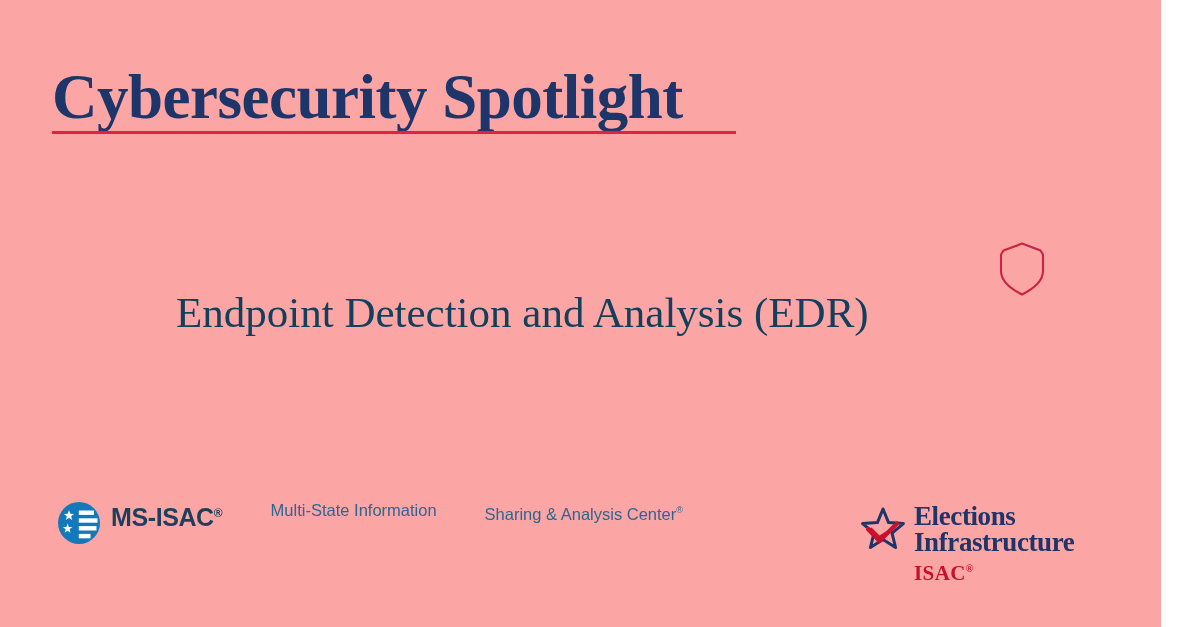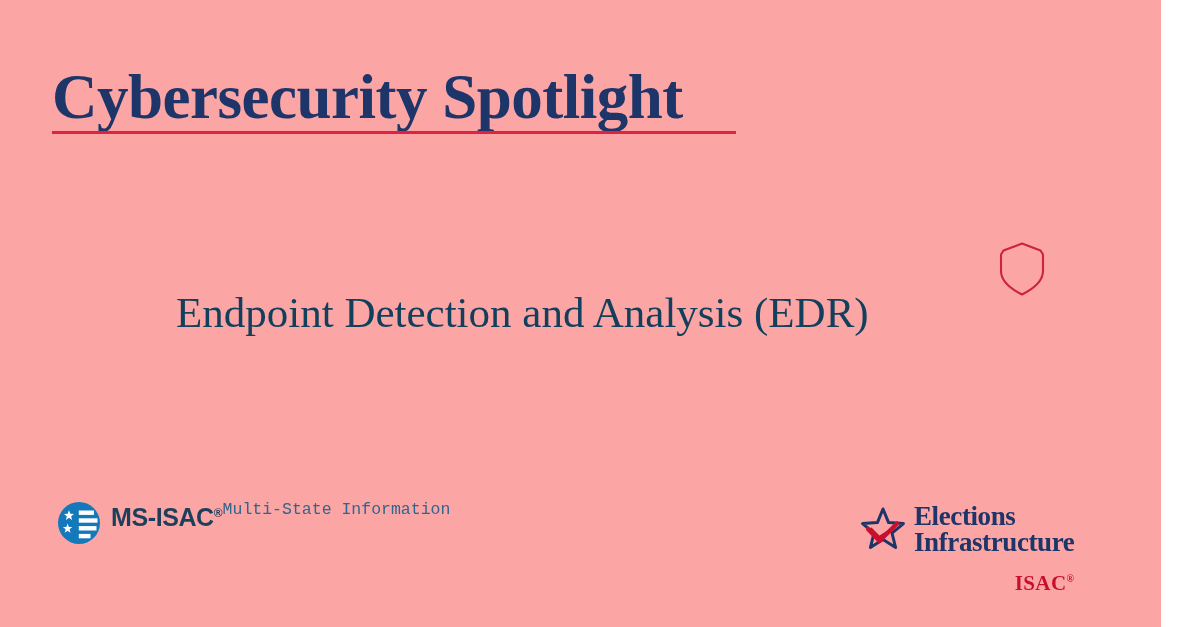--- a/index.html
+++ b/index.html
@@ -84,26 +84,27 @@
     color: #1c3f5c;
     letter-spacing: -0.4px;
     white-space: nowrap;
   }
   #ms-isac-wordmark .reg {
     font-size: 12px;
     vertical-align: super;
     letter-spacing: 0;
   }
   .ms-isac-tagline {
-    font-family: Liberation Mono, monospace;
+    font-family: Liberation Sans, sans-serif;
     font-weight: normal;
     font-size: 16.5px;
     line-height: 20px;
     color: #2d6690;
     white-space: nowrap;
+    margin-left: 48px;
   }
   .ms-isac-tagline .reg {
     font-size: 9px;
     vertical-align: super;
   }
 
   
   #ei-isac-logo {
     position: absolute;
     left: 860px;
@@ -124,22 +125,21 @@
     white-space: nowrap;
   }
   #ei-isac-sub {
     font-family: "Liberation Serif", serif;
     font-weight: bold;
     font-size: 21px;
     line-height: 24px;
     color: #c8102e;
     letter-spacing: 0.4px;
     white-space: nowrap;
-    margin-top: 12px;
-    text-align: right;
+    margin-top: 2px;
   }
   #ei-isac-sub .reg {
     font-size: 10px;
     vertical-align: super;
   }
 </style>
 </head>
 <body>
 
 <div id="slide">
@@ -168,20 +168,21 @@
         <rect x="20.5" y="32.9" width="13" height="4.4" fill="#ffffff"></rect>
         <rect x="18.6" y="7" width="3.2" height="31" fill="#1479bb"></rect>
 
         <polygon fill="#ffffff" points="12,9.2 13.35,12.75 17,12.9 14.15,15.35 15.1,19 12,16.85 8.9,19 9.85,15.35 7,12.9 10.65,12.75"></polygon>
         <polygon fill="#ffffff" points="10.6,22.6 11.85,25.9 15.25,26.05 12.6,28.3 13.5,31.7 10.6,29.7 7.7,31.7 8.6,28.3 5.95,26.05 9.35,25.9"></polygon>
       </svg>
     </span>
     <span id="ms-isac-text">
       <span id="ms-isac-wordmark"><span>MS-ISAC</span><span class="reg">®</span></span>
       <span class="ms-isac-tagline">Multi-State Information</span>
+      <span class="ms-isac-tagline"><span>Sharing &amp; Analysis Center</span><span class="reg">®</span></span>
     </span>
   </div>
 
   <div id="ei-isac-logo">
     <span id="ei-isac-star">
       <svg width="46" height="46" viewBox="0 0 46 46" xmlns="http://www.w3.org/2000/svg">
         <polygon points="23,3 28.6,16.6 43.4,17.6 32,27.1 35.6,41.5 23,33.6 10.4,41.5 14,27.1 2.6,17.6 17.4,16.6" fill="none" stroke="#1d3568" stroke-width="3" stroke-linejoin="round"></polygon>
         <path d="M7.5 22.5 L19 34.5 L37.5 16.5 L33.5 20.5 L19.5 29.5 L11.5 21.5 Z" fill="#c8102e"></path>
         <path d="M8 23 L19.5 35 L37 17.5" fill="none" stroke="#c8102e" stroke-width="4.2" stroke-linecap="round" stroke-linejoin="round"></path>
       </svg>

